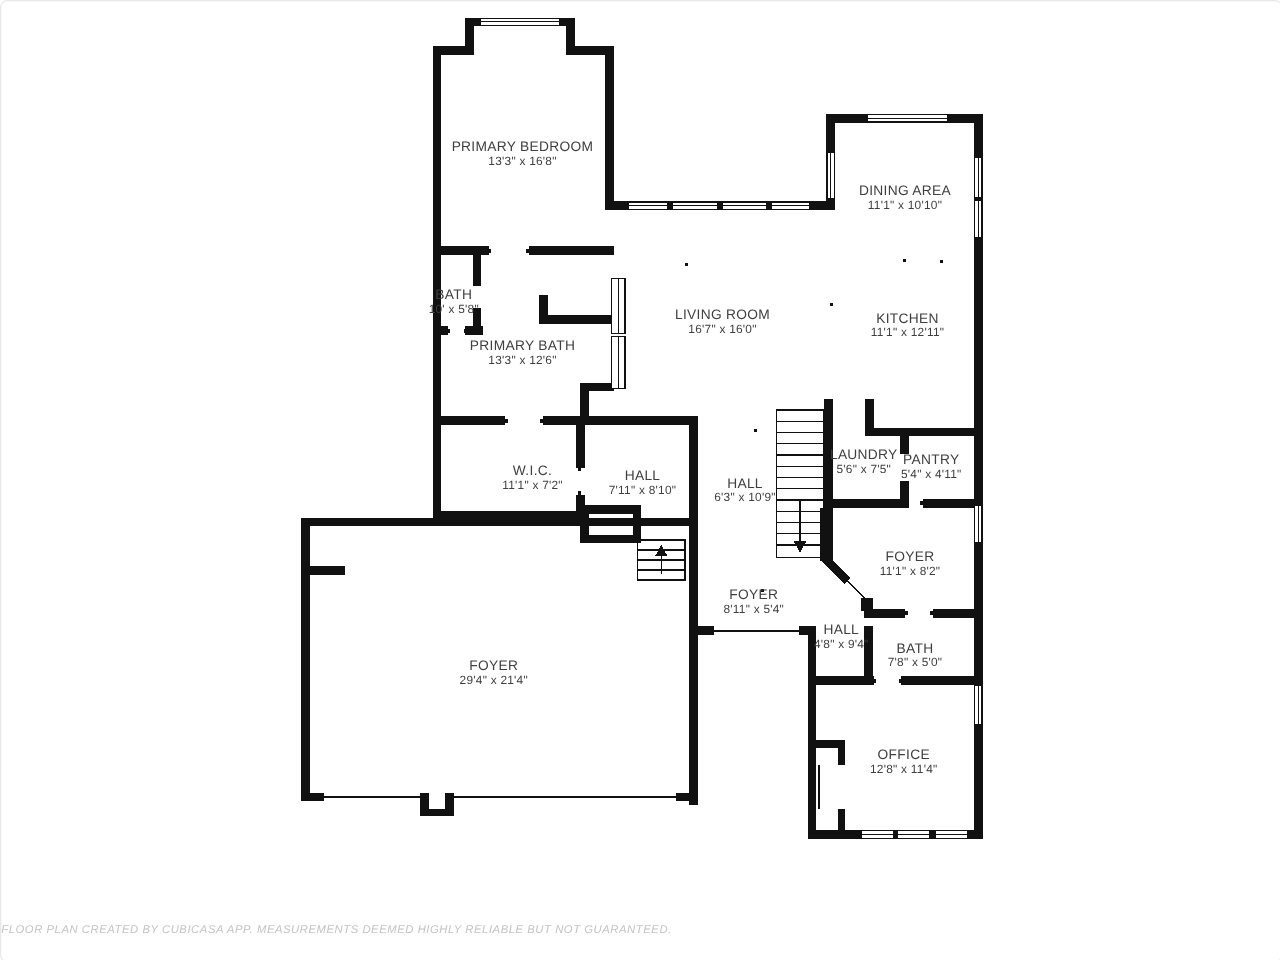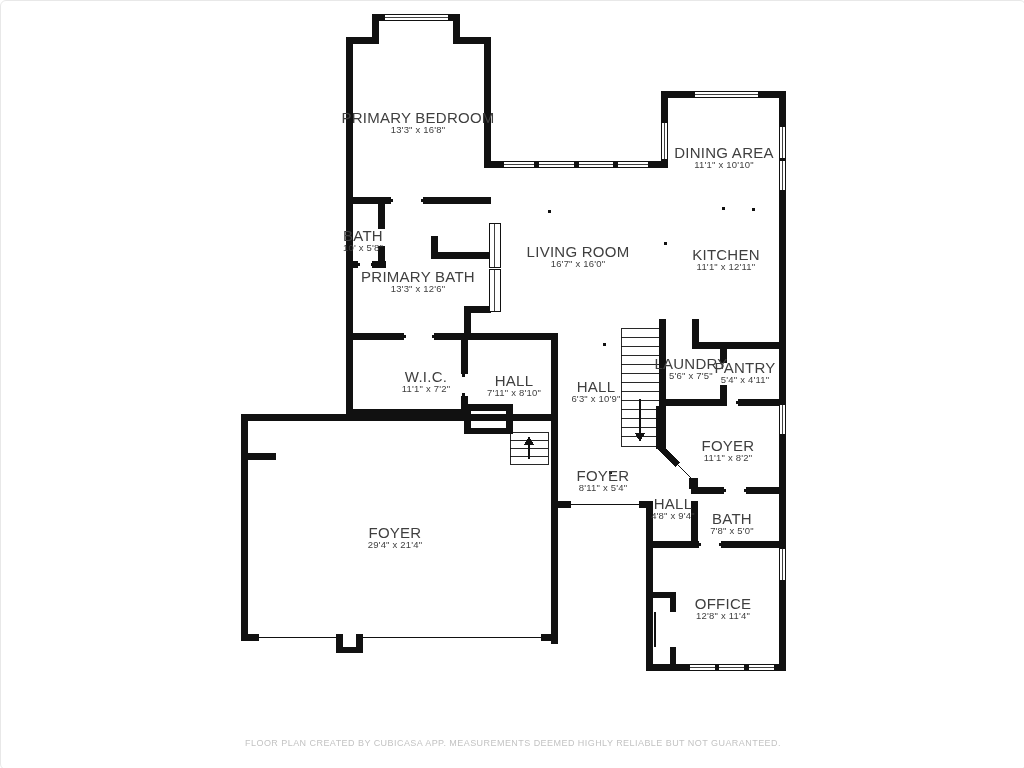--- a/index.html
+++ b/index.html
@@ -15,37 +15,38 @@
   #plan-svg{position:absolute;left:0;top:0;}
   .room-label{
     position:absolute;
     transform:translate(-50%,-50%);
     text-align:center;
     white-space:nowrap;
     color:#3f3f3f;
     pointer-events:none;
   }
   .room-name{
-    font-size:15px;
+    font-size:11px;
     letter-spacing:.25px;
     line-height:12px;
   }
   .room-dims{
     font-size:9.5px;
     letter-spacing:.2px;
     line-height:12px;
   }
   #footer-text{
     position:absolute;
     left:0;right:0;
     top:737px;
-    text-align:center;
+    text-align:left;
     font-size:9px;
     letter-spacing:.45px;
     color:#c3c3c3;
+    font-style:italic;
   }
 </style>
 </head>
 <body>
 
 <div id="page">
 
   <svg id="plan-svg" width="1024" height="768" viewBox="0 0 1024 768" shape-rendering="crispEdges">
 
     <g fill="#111">

